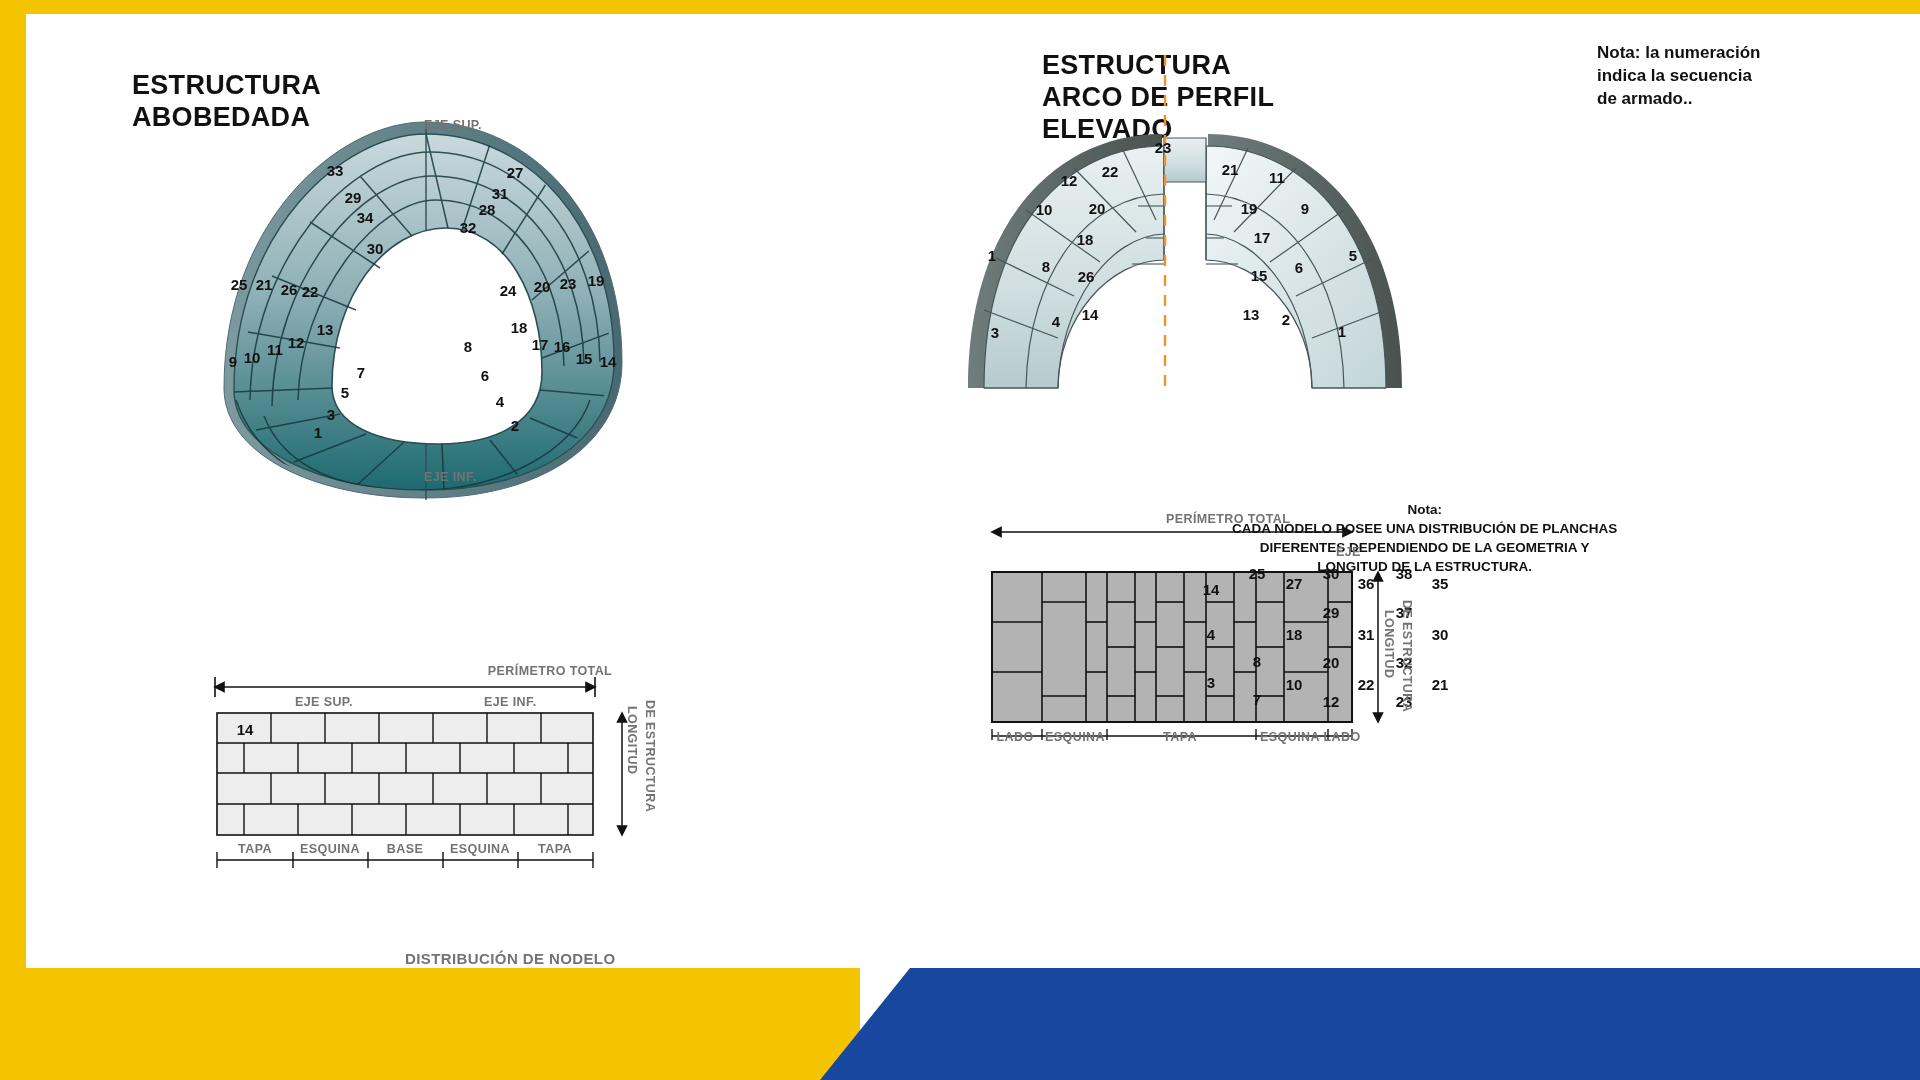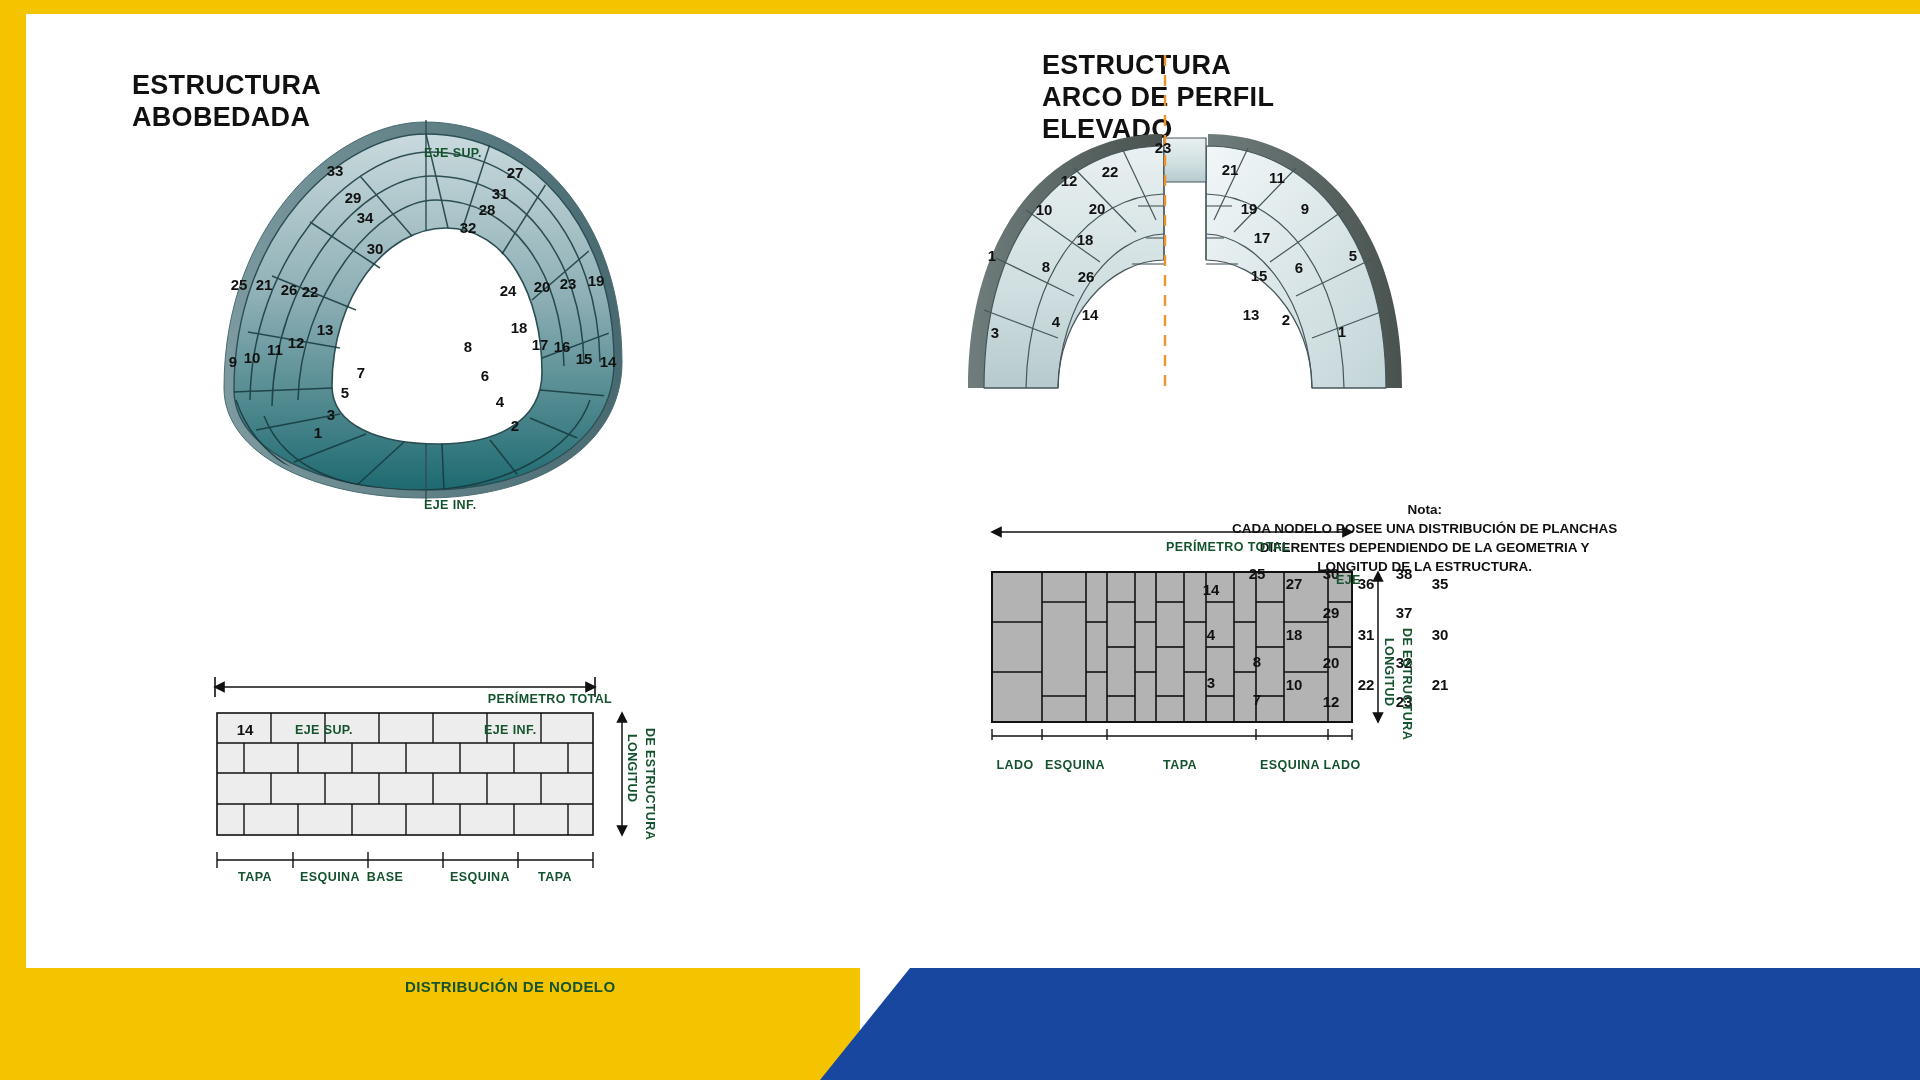--- a/index.html
+++ b/index.html
@@ -21,38 +21,41 @@
   .title{position:absolute;font-weight:bold;color:#111;line-height:1.18;white-space:pre-line;}
   #title-left{left:132px;top:70px;font-size:27px;letter-spacing:.3px;}
   #title-right{left:1042px;top:50px;font-size:27px;letter-spacing:.3px;}
   .note{position:absolute;font-weight:bold;color:#111;white-space:pre-line;}
   #note-top{left:1597px;top:42px;font-size:17px;line-height:1.35;}
   #note-mid{left:1232px;top:500px;font-size:13.5px;line-height:1.42;text-align:center;}
 
   
   svg text{font-family:"Liberation Sans", sans-serif;}
   .num{font-weight:bold;fill:#111;}
-  .cap{position:absolute;font-weight:bold;font-size:12.5px;color:#14532d;letter-spacing:.4px;margin-top:28px;}
+  .cap{position:absolute;font-weight:bold;font-size:12.5px;color:#737373;letter-spacing:.4px;}
   #caption-bottom{left:405px;top:950px;font-size:15px;}
 </style>
 </head>
 <body>
 
 <div class="stage">
 
   <div class="band-top"></div>
   <div class="band-left"></div>
   <div class="foot-yellow"></div>
   <div class="foot-blue"></div>
 
   <div class="title" id="title-left">ESTRUCTURA
 ABOBEDADA</div>
   <div class="title" id="title-right">ESTRUCTURA
 ARCO DE PERFIL
 ELEVADO</div>
+  <div class="note" id="note-top">Nota: la numeración
+indica la secuencia
+de armado..</div>
   <div class="note" id="note-mid">Nota:
 CADA NODELO POSEE UNA DISTRIBUCIÓN DE PLANCHAS
 DIFERENTES DEPENDIENDO DE LA GEOMETRIA  Y
 LONGITUD DE LA ESTRUCTURA.</div>
 
   <svg id="svg-left-arch" width="560" height="420" viewBox="0 0 560 420" style="position:absolute;left:190px;top:100px;">
     <defs>
       <linearGradient id="gTealA" x1="0" y1="0" x2="0" y2="1">
         <stop offset="0%" stop-color="#c9dadd"></stop>
         <stop offset="45%" stop-color="#8fb0b6"></stop>
@@ -335,21 +338,21 @@
   </svg>
 
   <div class="cap" style="left:550px;top:664px;transform:translateX(-50%);">PERÍMETRO TOTAL</div>
   <div class="cap" style="left:295px;top:695px;">EJE SUP.</div>
   <div class="cap" style="left:484px;top:695px;">EJE INF.</div>
   <div class="cap" style="left:625px;top:706px;writing-mode:vertical-rl;">LONGITUD</div>
   <div class="cap" style="left:643px;top:700px;writing-mode:vertical-rl;">DE ESTRUCTURA</div>
   <div id="left-bottom-labels">
       <div class="cap" style="left: 255px; top: 842px; transform: translateX(-50%);">TAPA</div>
       <div class="cap" style="left: 330px; top: 842px; transform: translateX(-50%);">ESQUINA</div>
-      <div class="cap" style="left: 385px; top: 842px; transform: translateX(-50%);">BASE</div>
+      <div class="cap" style="left: 405px; top: 842px; transform: translateX(-50%);">BASE</div>
       <div class="cap" style="left: 480px; top: 842px; transform: translateX(-50%);">ESQUINA</div>
       <div class="cap" style="left: 555px; top: 842px; transform: translateX(-50%);">TAPA</div>
     </div>
 
   <svg id="svg-right-table" width="470" height="230" viewBox="0 0 470 230" style="position:absolute;left:980px;top:510px;">
     <g stroke="#111" stroke-width="1.6" fill="none">
       <line x1="12" y1="22" x2="372" y2="22"></line>
       <path d="M12 22 l9 -4.5 l0 9 Z" fill="#111"></path>
       <path d="M372 22 l-9 -4.5 l0 9 Z" fill="#111"></path>
     </g>

